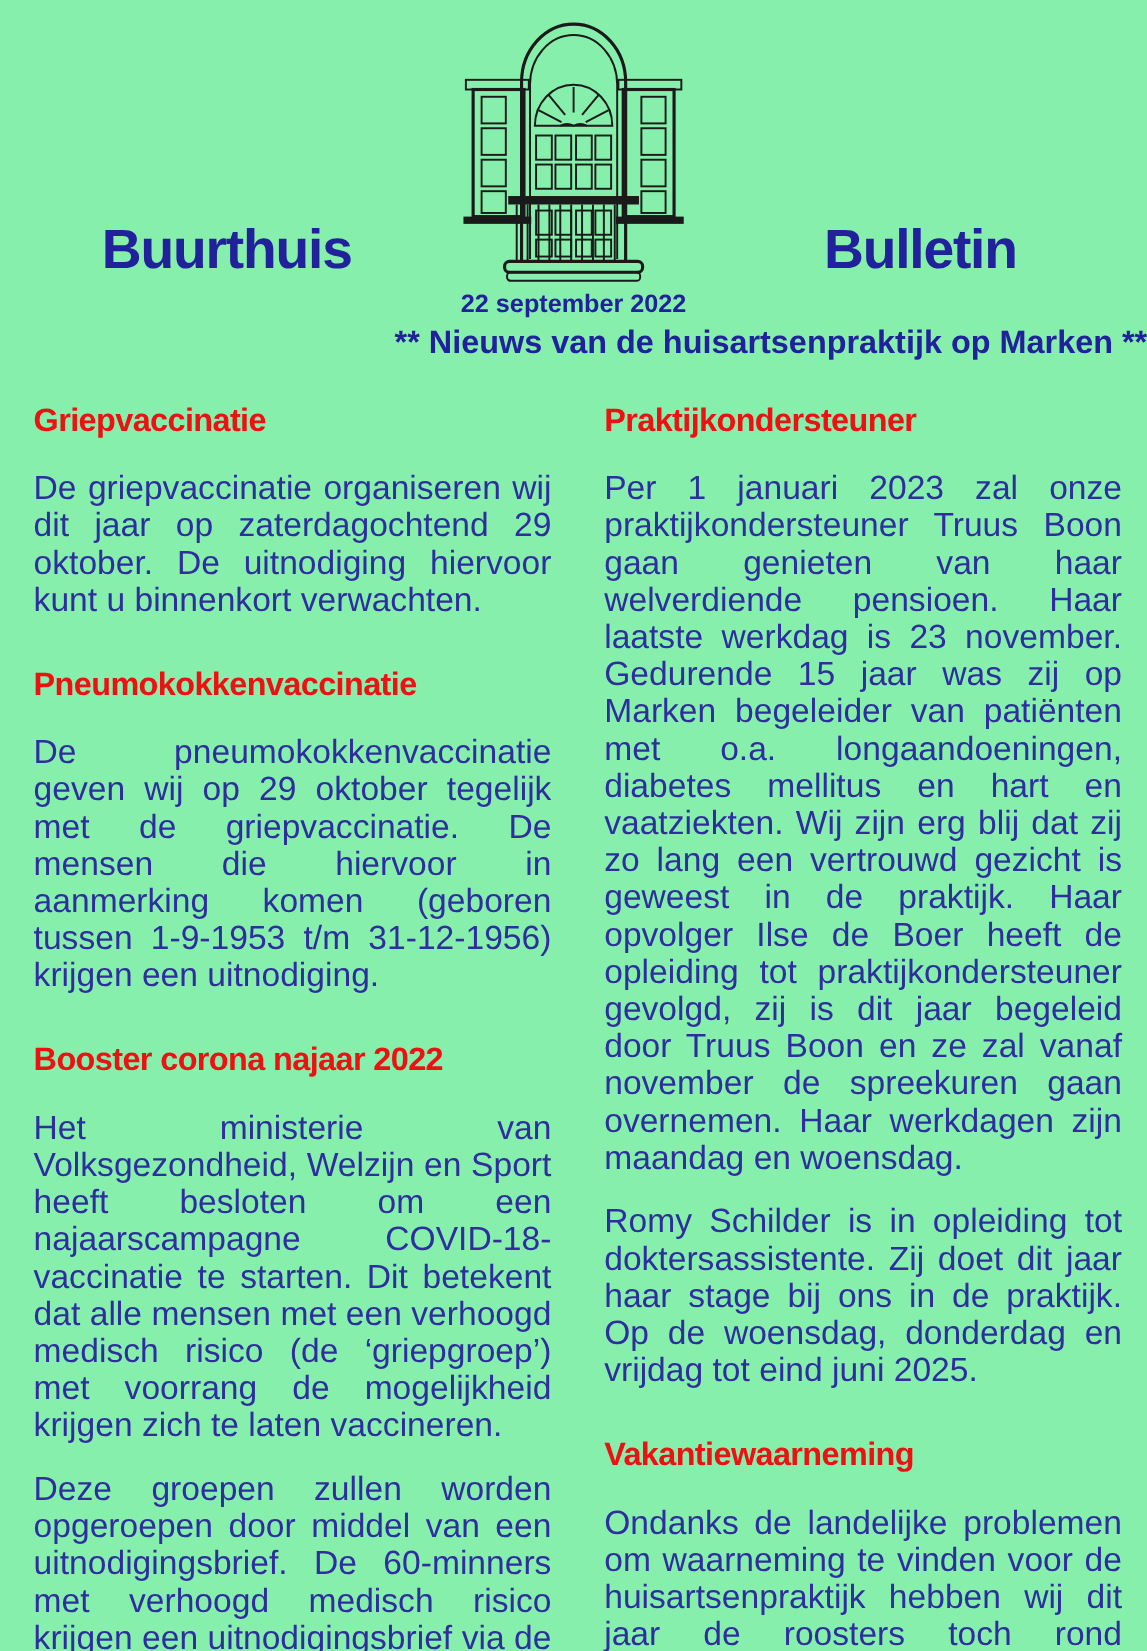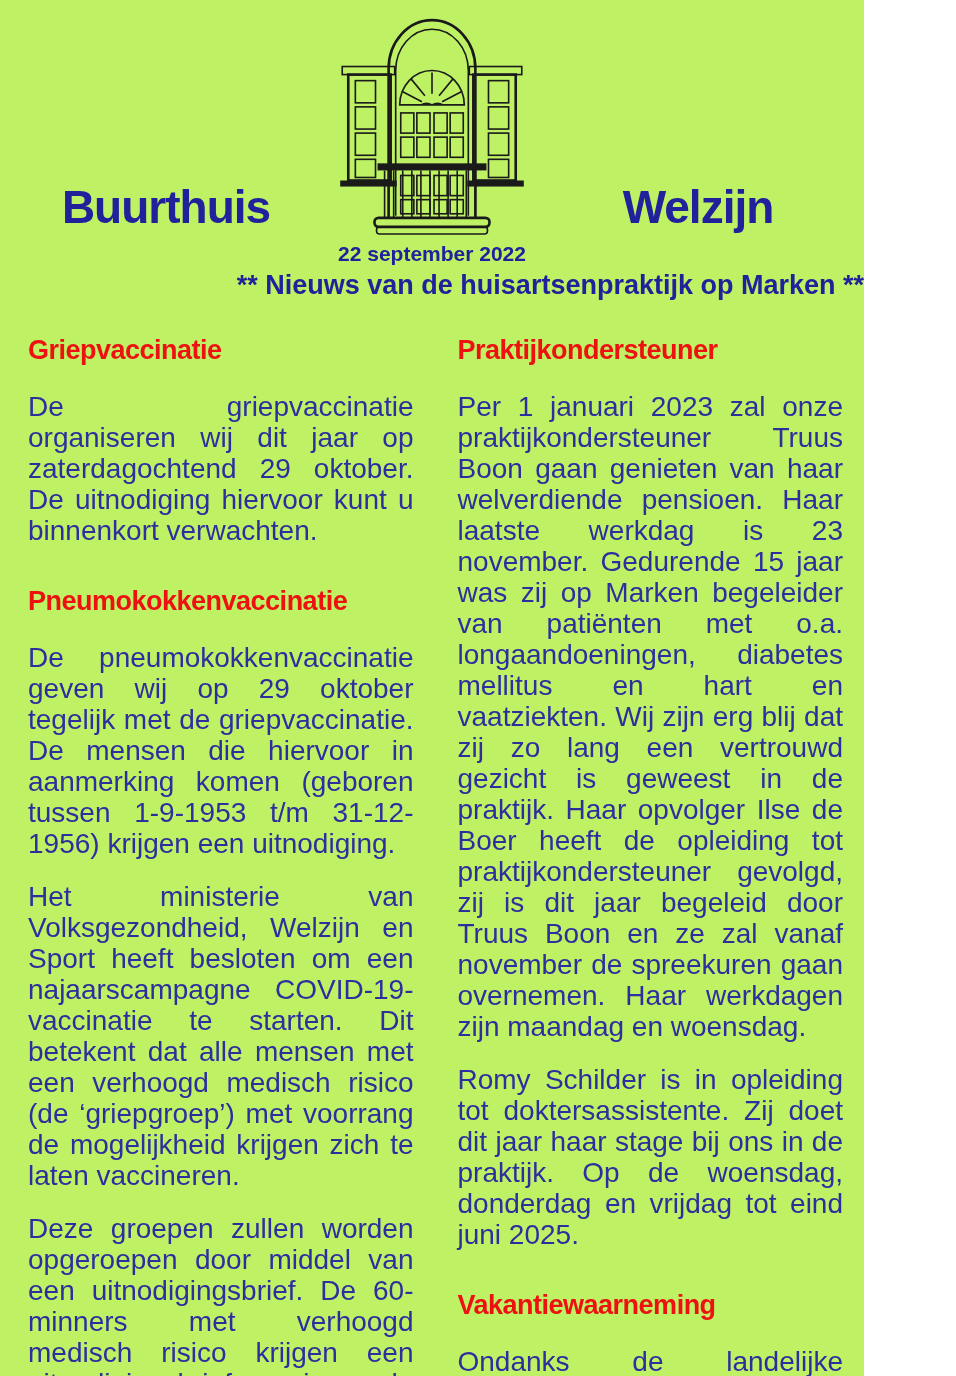--- a/index.html
+++ b/index.html
@@ -4,21 +4,21 @@
 <style>
   * { box-sizing: border-box; margin: 0; padding: 0; }
   html, body { background: #ffffff; }
   body {
     width: 956px;
     height: 1376px;
     overflow: hidden;
     font-family: "Liberation Sans", sans-serif;
     color: #2e2e9e;
   }
-  .page { width: 864px; height: 1376px; background: #bef264; }
+  .page { width: 956px; height: 1376px; background: #86efac; }
 
   
   .masthead {
     display: grid;
     grid-template-columns: 1fr 200px 1fr;
     align-items: end;
     padding-top: 4px;
     height: 240px;
   }
   .masthead-title {
@@ -150,37 +150,38 @@
           <line x1="120" y1="163" x2="120" y2="210"></line>
             <line x1="129" y1="163" x2="129" y2="210"></line>
           <line x1="138" y1="163" x2="138" y2="210"></line>
         </g>
 
         <rect class="lg" x="38" y="210" width="114" height="9" rx="4"></rect>
         <rect class="lg-thin" x="40" y="219" width="110" height="7" rx="3"></rect>
       </svg>
     </div>
 
-    <div class="masthead-title">Welzijn</div>
+    <div class="masthead-title">Bulletin</div>
   </header>
 
   <div class="issue-date">22 september 2022</div>
 
   <div class="page-subtitle">** Nieuws van de huisartsenpraktijk op Marken **</div>
 
   <main class="columns">
 
     <section class="col">
       <h2>Griepvaccinatie</h2>
       <p>De griepvaccinatie organiseren wij dit jaar op zaterdagochtend 29 oktober. De uitnodiging hiervoor kunt u binnenkort verwachten.</p>
 
       <h2>Pneumokokkenvaccinatie</h2>
       <p>De pneumokokkenvaccinatie geven wij op 29 oktober tegelijk met de griepvaccinatie. De mensen die hiervoor in aanmerking komen  (geboren tussen 1-9-1953 t/m 31-12-1956) krijgen een uitnodiging.</p>
 
-      <p>Het ministerie van Volksgezondheid, Welzijn en Sport heeft besloten om een najaarscampagne COVID-19-vaccinatie te starten. Dit betekent dat alle mensen met een verhoogd medisch risico (de ‘griepgroep’) met voorrang de mogelijkheid krijgen zich te laten vaccineren.</p>
+      <h2>Booster corona najaar 2022</h2>
+      <p>Het ministerie van Volksgezondheid, Welzijn en Sport heeft besloten om een najaarscampagne COVID-18-vaccinatie te starten. Dit betekent dat alle mensen met een verhoogd medisch risico (de ‘griepgroep’) met voorrang de mogelijkheid krijgen zich te laten vaccineren.</p>
       <p>Deze groepen zullen worden opgeroepen door middel van een uitnodigingsbrief. De 60-minners met verhoogd medisch risico krijgen een uitnodigingsbrief via de huisarts. De 60-plussers via de overheid. De vaccinaties vinden plaats bij de GGD. Zorgpersoneel met patiëntencontact zal tevens voorrang krijgen. Hierna zullen alle andere mensen tussen de 12-60 jaar de mogelijkheid krijgen zich te laten vaccineren.</p>
     </section>
 
     <section class="col">
       <h2>Praktijkondersteuner</h2>
       <p>Per 1 januari 2023 zal onze praktijkondersteuner Truus Boon gaan genieten van haar welverdiende pensioen. Haar laatste werkdag is 23 november. Gedurende 15 jaar was zij op Marken begeleider van patiënten met o.a. longaandoeningen, diabetes mellitus en hart en vaatziekten. Wij zijn erg blij dat zij zo lang een vertrouwd gezicht is geweest in de praktijk. Haar opvolger Ilse de Boer heeft de opleiding tot praktijkondersteuner gevolgd, zij is dit jaar begeleid door Truus Boon en ze zal vanaf november de spreekuren gaan overnemen. Haar werkdagen zijn maandag en woensdag.</p>
 
       <p>Romy Schilder is in opleiding tot doktersassistente. Zij doet dit jaar haar stage bij ons in de praktijk. Op de woensdag, donderdag en vrijdag tot eind juni 2025.</p>
 
       <h2>Vakantiewaarneming</h2>

